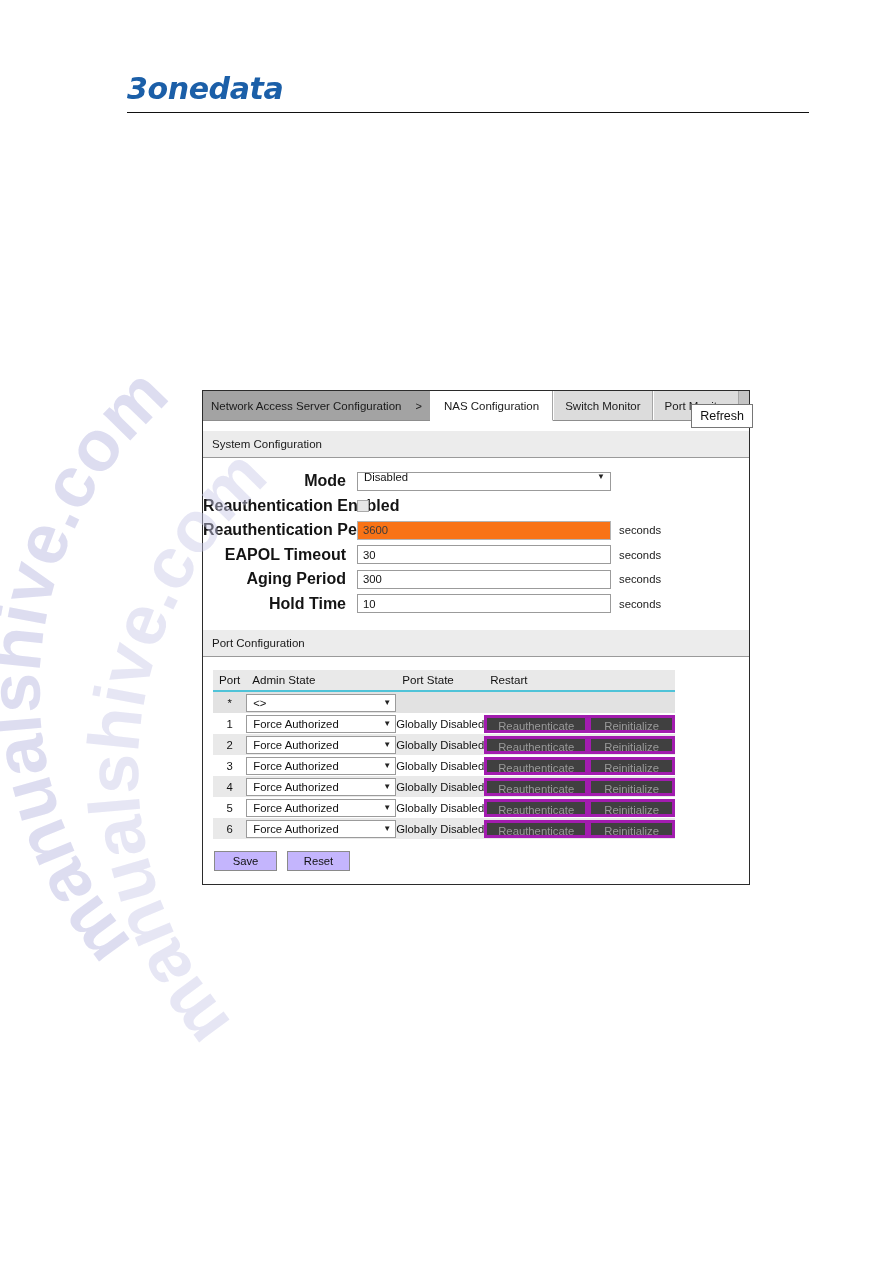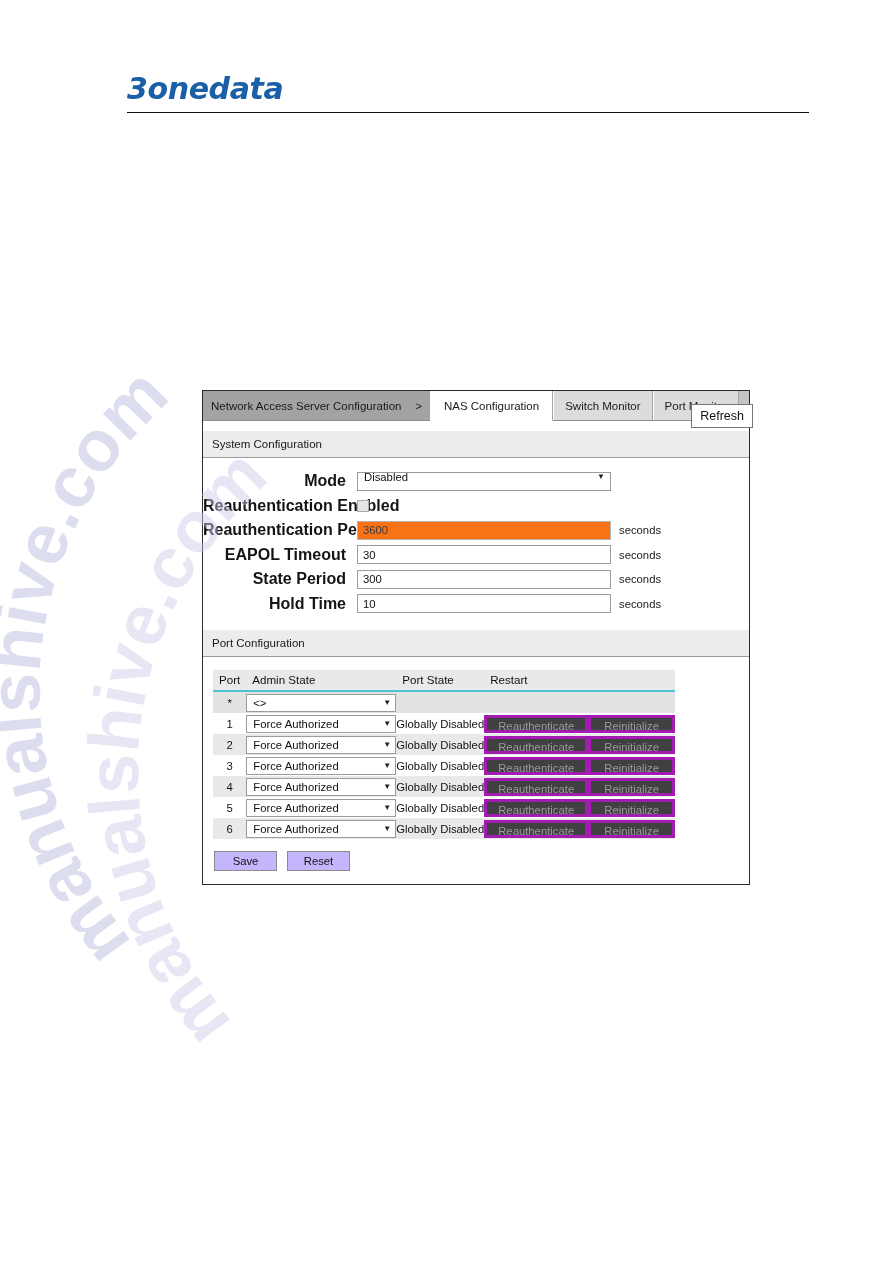--- a/index.html
+++ b/index.html
@@ -353,21 +353,21 @@
 
     <div class="form-row">
       <div class="form-label">EAPOL Timeout</div>
       <div class="field-text">
         <span>30</span>
       </div>
       <div class="unit">seconds</div>
     </div>
 
     <div class="form-row">
-      <div class="form-label">State Period</div>
+      <div class="form-label">Aging Period</div>
       <div class="field-text">
         <span>300</span>
       </div>
       <div class="unit">seconds</div>
     </div>
 
     <div class="form-row">
       <div class="form-label">Hold Time</div>
       <div class="field-text">
         <span>10</span>

